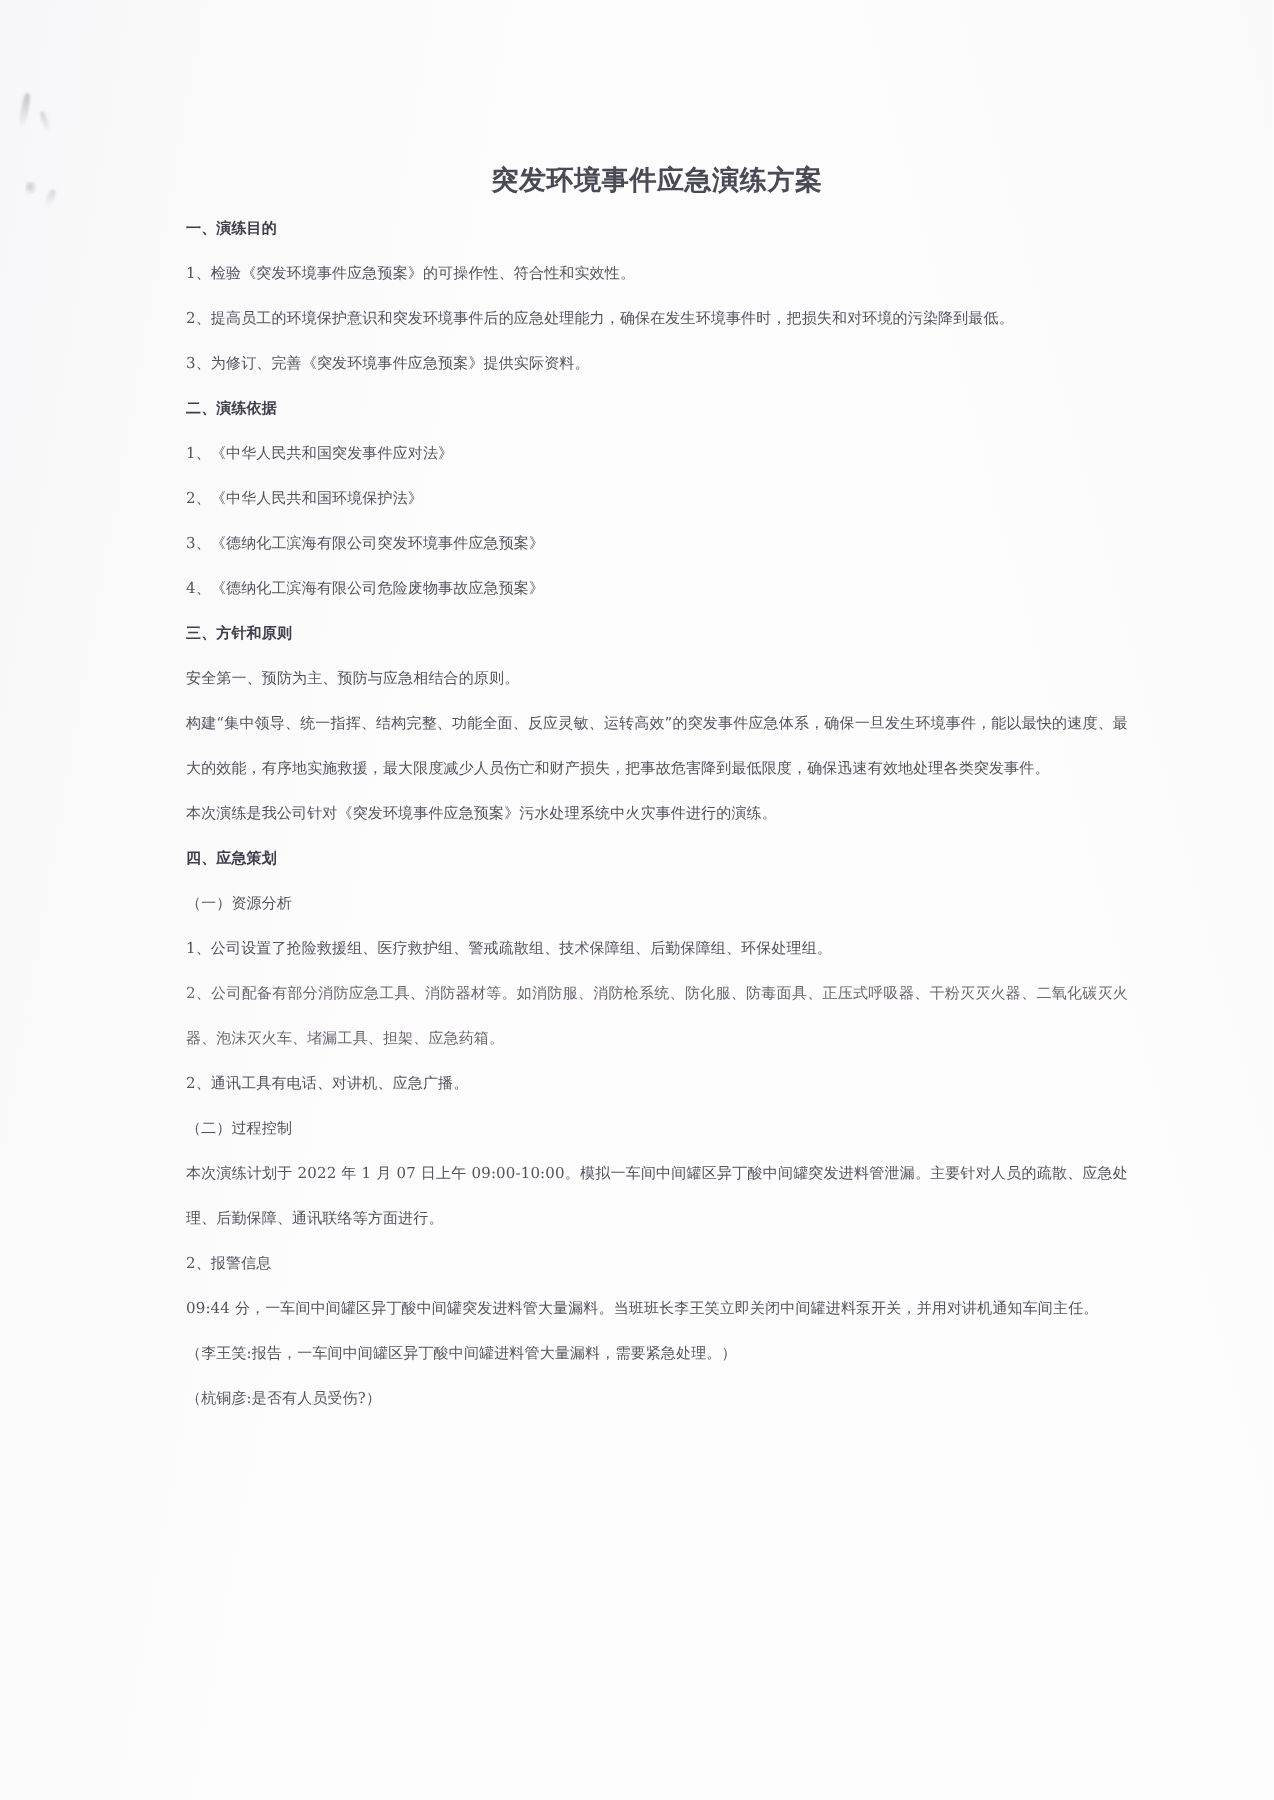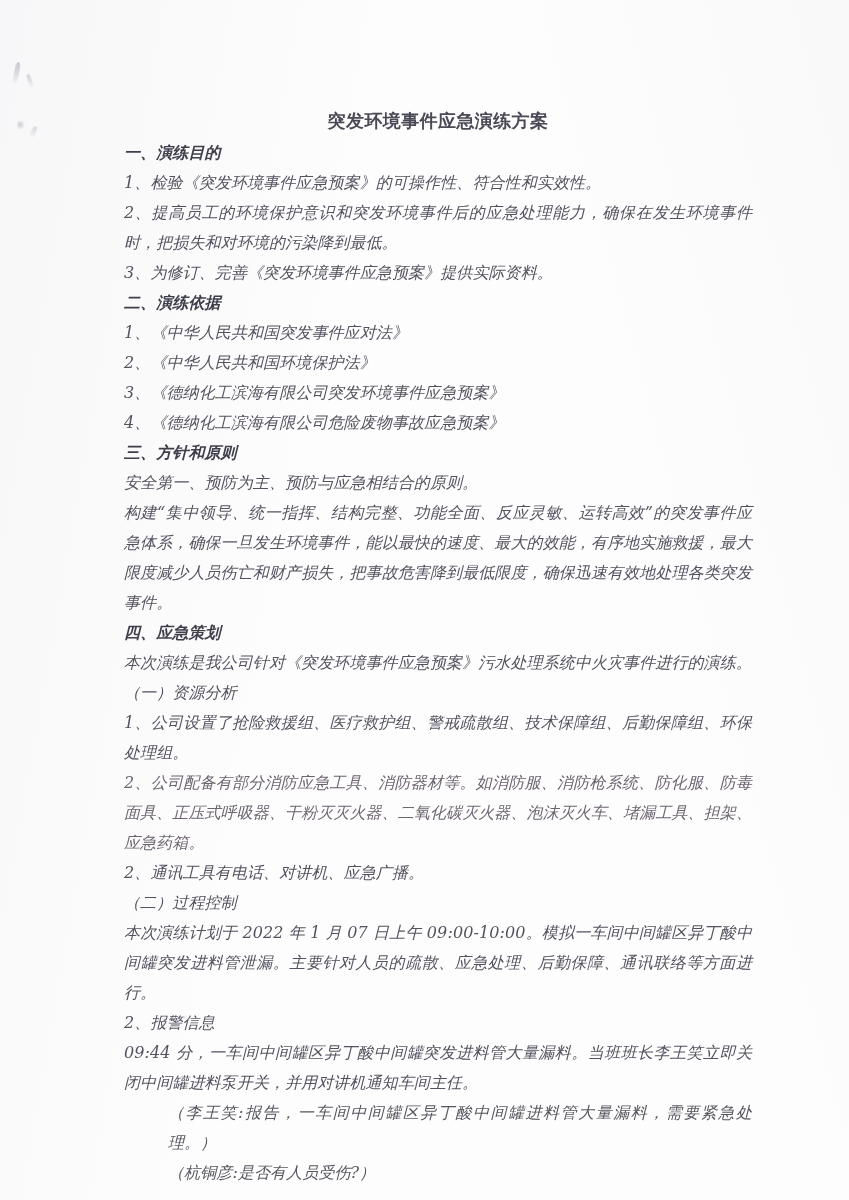--- a/index.html
+++ b/index.html
@@ -74,43 +74,41 @@
     font-weight: bold;
     font-size: 18px;
     line-height: 26px;
     color: #4a4a56;
     margin: 0 0 4px 0;
     letter-spacing: 0.4px;
   }
 
   p.line {
     margin: 0;
-    font-size: 16px;
+    font-size: 10px;
     line-height: 30px;
     color: #53535f;
     text-align: justify;
     text-justify: inter-ideograph;
     letter-spacing: 0.1px;
     word-break: break-all;
-    font-style: italic;
   }
 
   p.heading {
     font-weight: bold;
     color: #3f3f4c;
   }
 
   
   p.faded {
     color: #6d6470;
   }
 
   p.dialogue {
     color: #56565f;
-    margin-left: 44px;
   }
 </style>
 </head>
 <body>
 
 <div class="page">
 
   <div class="smudge smudge-a"></div>
   <div class="smudge smudge-b"></div>
   <div class="smudge smudge-c"></div>
@@ -125,22 +123,22 @@
         <p class="line">2、提高员工的环境保护意识和突发环境事件后的应急处理能力，确保在发生环境事件时，把损失和对环境的污染降到最低。</p>
         <p class="line">3、为修订、完善《突发环境事件应急预案》提供实际资料。</p>
         <p class="line heading">二、演练依据</p>
         <p class="line">1、《中华人民共和国突发事件应对法》</p>
         <p class="line">2、《中华人民共和国环境保护法》</p>
         <p class="line">3、《德纳化工滨海有限公司突发环境事件应急预案》</p>
         <p class="line">4、《德纳化工滨海有限公司危险废物事故应急预案》</p>
         <p class="line heading">三、方针和原则</p>
         <p class="line">安全第一、预防为主、预防与应急相结合的原则。</p>
         <p class="line">构建“集中领导、统一指挥、结构完整、功能全面、反应灵敏、运转高效”的突发事件应急体系，确保一旦发生环境事件，能以最快的速度、最大的效能，有序地实施救援，最大限度减少人员伤亡和财产损失，把事故危害降到最低限度，确保迅速有效地处理各类突发事件。</p>
+        <p class="line">本次演练是我公司针对《突发环境事件应急预案》污水处理系统中火灾事件进行的演练。</p>
         <p class="line heading">四、应急策划</p>
-        <p class="line">本次演练是我公司针对《突发环境事件应急预案》污水处理系统中火灾事件进行的演练。</p>
         <p class="line">（一）资源分析</p>
         <p class="line">1、公司设置了抢险救援组、医疗救护组、警戒疏散组、技术保障组、后勤保障组、环保处理组。</p>
         <p class="line faded">2、公司配备有部分消防应急工具、消防器材等。如消防服、消防枪系统、防化服、防毒面具、正压式呼吸器、干粉灭灭火器、二氧化碳灭火器、泡沫灭火车、堵漏工具、担架、应急药箱。</p>
         <p class="line">2、通讯工具有电话、对讲机、应急广播。</p>
         <p class="line">（二）过程控制</p>
         <p class="line">本次演练计划于 2022 年 1 月 07 日上午 09:00-10:00。模拟一车间中间罐区异丁酸中间罐突发进料管泄漏。主要针对人员的疏散、应急处理、后勤保障、通讯联络等方面进行。</p>
         <p class="line">2、报警信息</p>
         <p class="line">09:44 分，一车间中间罐区异丁酸中间罐突发进料管大量漏料。当班班长李王笑立即关闭中间罐进料泵开关，并用对讲机通知车间主任。</p>
         <p class="line dialogue">（李王笑:报告，一车间中间罐区异丁酸中间罐进料管大量漏料，需要紧急处理。）</p>
         <p class="line dialogue">（杭铜彦:是否有人员受伤?）</p>

